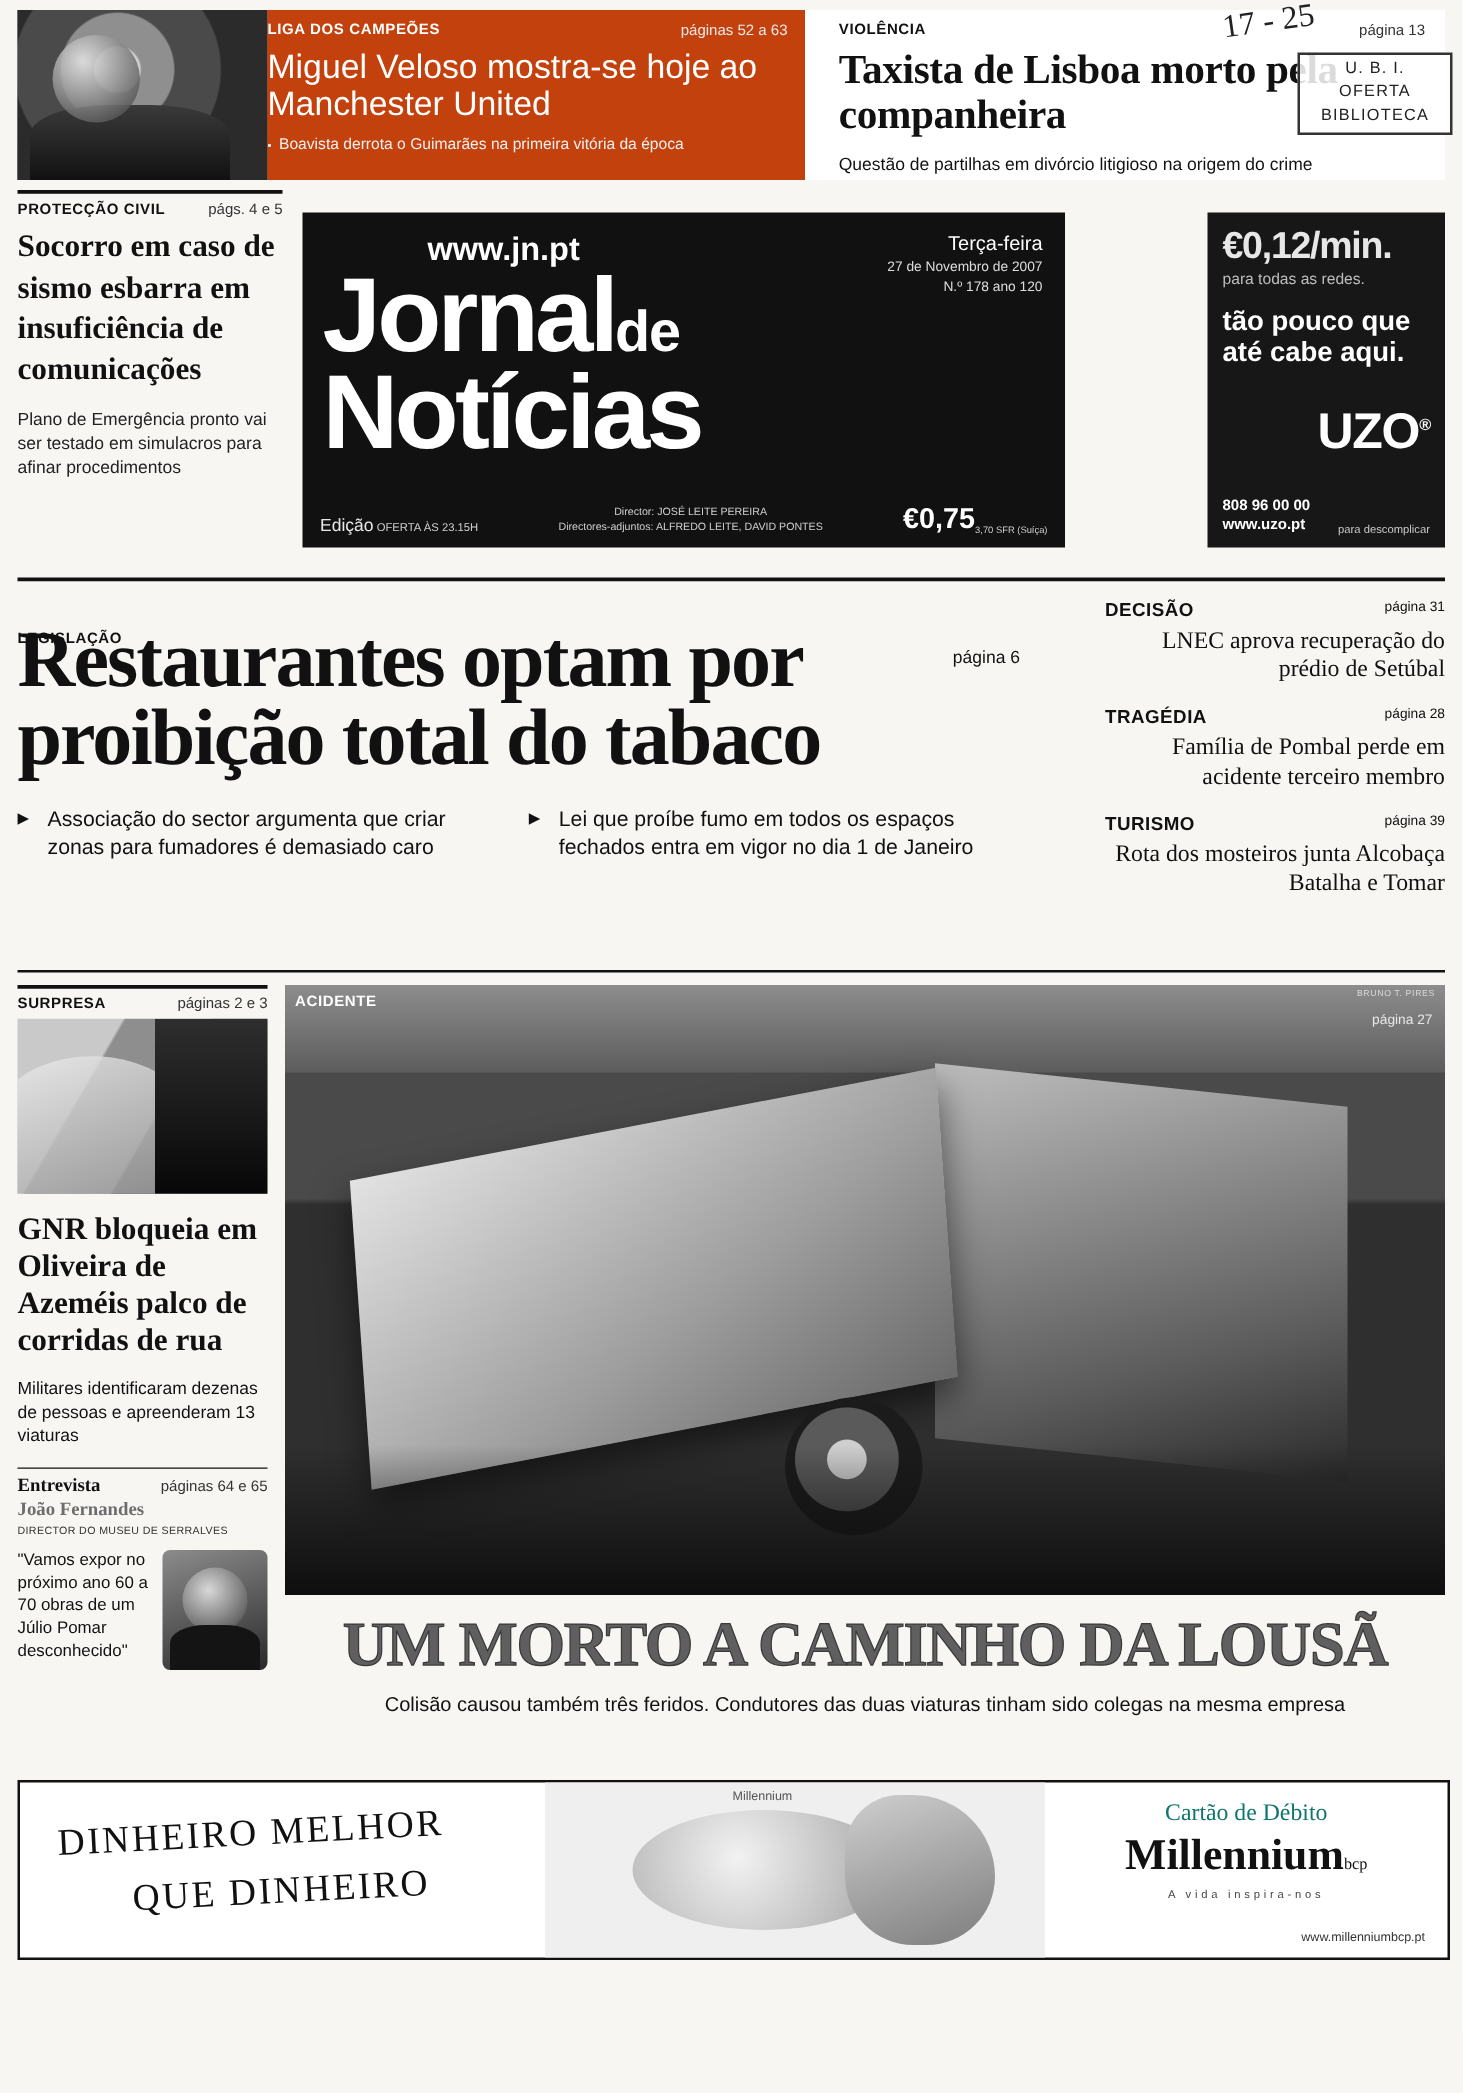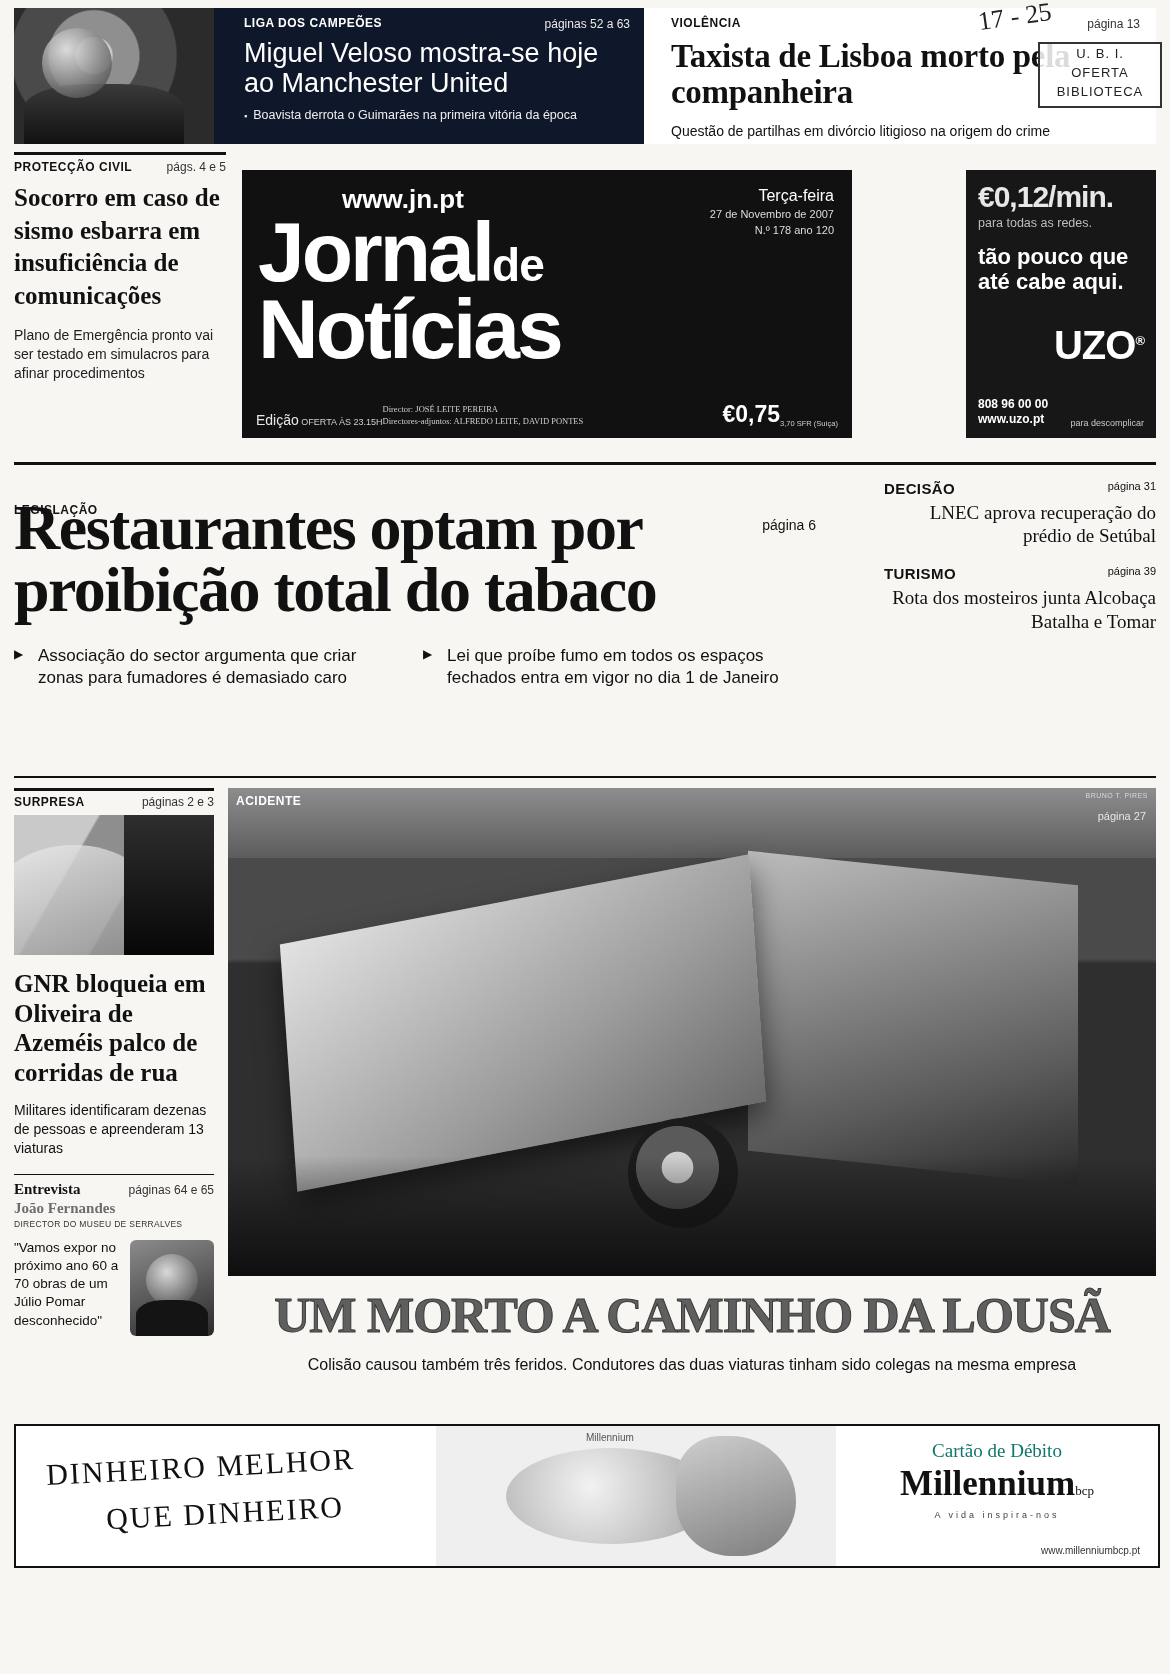--- a/index.html
+++ b/index.html
@@ -14,21 +14,21 @@
   
   .topstrip{position:absolute;left:14px;top:8px;width:1142px;height:136px;display:flex;}
   .ts-photo{width:200px;height:136px;background:
       radial-gradient(circle at 40% 35%, #cfcfcf 0 12%, #8f8f8f 13% 30%, #4a4a4a 31% 55%, #2b2b2b 56% 100%),
       linear-gradient(160deg,#6d6d6d,#1e1e1e);
       position:relative;overflow:hidden;}
   .ts-photo:after{content:"";position:absolute;left:28px;top:20px;width:70px;height:70px;border-radius:50%;
       background:radial-gradient(circle at 35% 30%,#e8e8e8,#777 60%,#333);opacity:.85;}
   .ts-photo:before{content:"";position:absolute;left:10px;bottom:0;width:160px;height:60px;border-radius:40% 40% 0 0;
       background:linear-gradient(180deg,#3a3a3a,#111);}
-  .ts-left{flex:0 0 430px;background:#0f172a;color:#fff;padding:8px 30px;box-sizing:border-box;position:relative;}
+  .ts-left{flex:0 0 430px;background:#c2410c;color:#fff;padding:8px 0;box-sizing:border-box;position:relative;}
   .ts-left .kicker{color:#fff;}
   .ts-left .pageref{color:#e9e9e9;position:absolute;right:14px;top:9px;}
   .ts-left h2{margin:8px 0 0;font-size:27px;line-height:1.12;font-weight:400;font-family:"Liberation Sans",sans-serif;}
   .ts-left .sub{margin-top:10px;font-size:12.5px;color:#efefef;}
   .ts-left .sub:before{content:"\25AA";margin-right:6px;font-size:9px;}
   .ts-right{flex:1;background:#fff;padding:8px 27px;box-sizing:border-box;position:relative;}
   .ts-right .pageref{position:absolute;right:16px;top:9px;}
   .ts-right h2{margin:8px 0 0;font-size:33px;line-height:1.1;font-weight:bold;font-family:"Liberation Serif",serif;letter-spacing:-.3px;}
   .ts-right .sub{margin-top:12px;font-size:14px;}
 
@@ -44,21 +44,21 @@
   .band-left .lede{font-size:14px;line-height:1.35;margin-top:14px;color:#222;}
   .masthead{position:absolute;left:228px;top:18px;width:610px;height:268px;background:#111;color:#fff;overflow:hidden;}
   .mh-url{position:absolute;left:100px;top:14px;font-size:26px;color:#fff;font-weight:600;}
   .mh-date{position:absolute;right:18px;top:14px;text-align:right;font-size:11px;line-height:1.45;color:#ddd;}
   .mh-date b{font-size:16px;display:block;font-weight:400;color:#fff;}
   .mh-title{position:absolute;left:16px;top:44px;font-family:"Liberation Sans",sans-serif;font-weight:bold;
       font-size:84px;line-height:.92;letter-spacing:-3px;}
   .mh-title .de{font-size:46px;letter-spacing:-1px;}
   .mh-foot{position:absolute;left:14px;right:14px;bottom:10px;display:flex;align-items:flex-end;font-size:9px;color:#cfcfcf;}
   .mh-foot .edicao{font-size:14px;color:#e8e8e8;}
-  .mh-foot .dirs{flex:1;text-align:left;font-size:8.5px;line-height:1.5;font-family:Liberation Serif, serif;}
+  .mh-foot .dirs{flex:1;text-align:center;font-size:8.5px;line-height:1.5;}
   .mh-price{font-size:23px;color:#fff;font-weight:600;}
   .ad-uzo{position:absolute;right:0;top:18px;width:190px;height:268px;background:#171717;color:#fff;padding:10px 12px;box-sizing:border-box;}
   .ad-uzo .p1{font-size:30px;font-weight:bold;color:#e7e7e7;letter-spacing:-1px;}
   .ad-uzo .p2{font-size:12.5px;color:#bdbdbd;margin-top:2px;}
   .ad-uzo .p3{font-size:22px;font-weight:bold;line-height:1.15;margin-top:14px;}
   .ad-uzo .logo{font-size:40px;font-weight:bold;text-align:right;margin-top:28px;letter-spacing:-1px;}
   .ad-uzo .logo sup{font-size:13px;}
   .ad-uzo .foot{position:absolute;left:12px;bottom:10px;right:12px;display:flex;justify-content:space-between;align-items:flex-end;}
   .ad-uzo .foot .l{font-size:12px;font-weight:bold;line-height:1.3;}
   .ad-uzo .foot .r{font-size:9px;color:#c9c9c9;}
@@ -241,20 +241,27 @@
     <div class="lead-side">
       <div class="item">
         <div class="hdr">
             <span class="k">DECISÃO</span>
             <span class="p">página 31</span>
           </div>
         <div class="txt">LNEC aprova recuperação do prédio de Setúbal</div>
       </div>
       <div class="item">
         <div class="hdr">
+            <span class="k">TRAGÉDIA</span>
+            <span class="p">página 28</span>
+          </div>
+        <div class="txt">Família de Pombal perde em acidente terceiro membro</div>
+      </div>
+      <div class="item">
+        <div class="hdr">
             <span class="k">TURISMO</span>
             <span class="p">página 39</span>
           </div>
         <div class="txt">Rota dos mosteiros junta Alcobaça Batalha e Tomar</div>
       </div>
     </div>
   </div>
 
   <div class="divline" style="top:776px;"></div>
 

